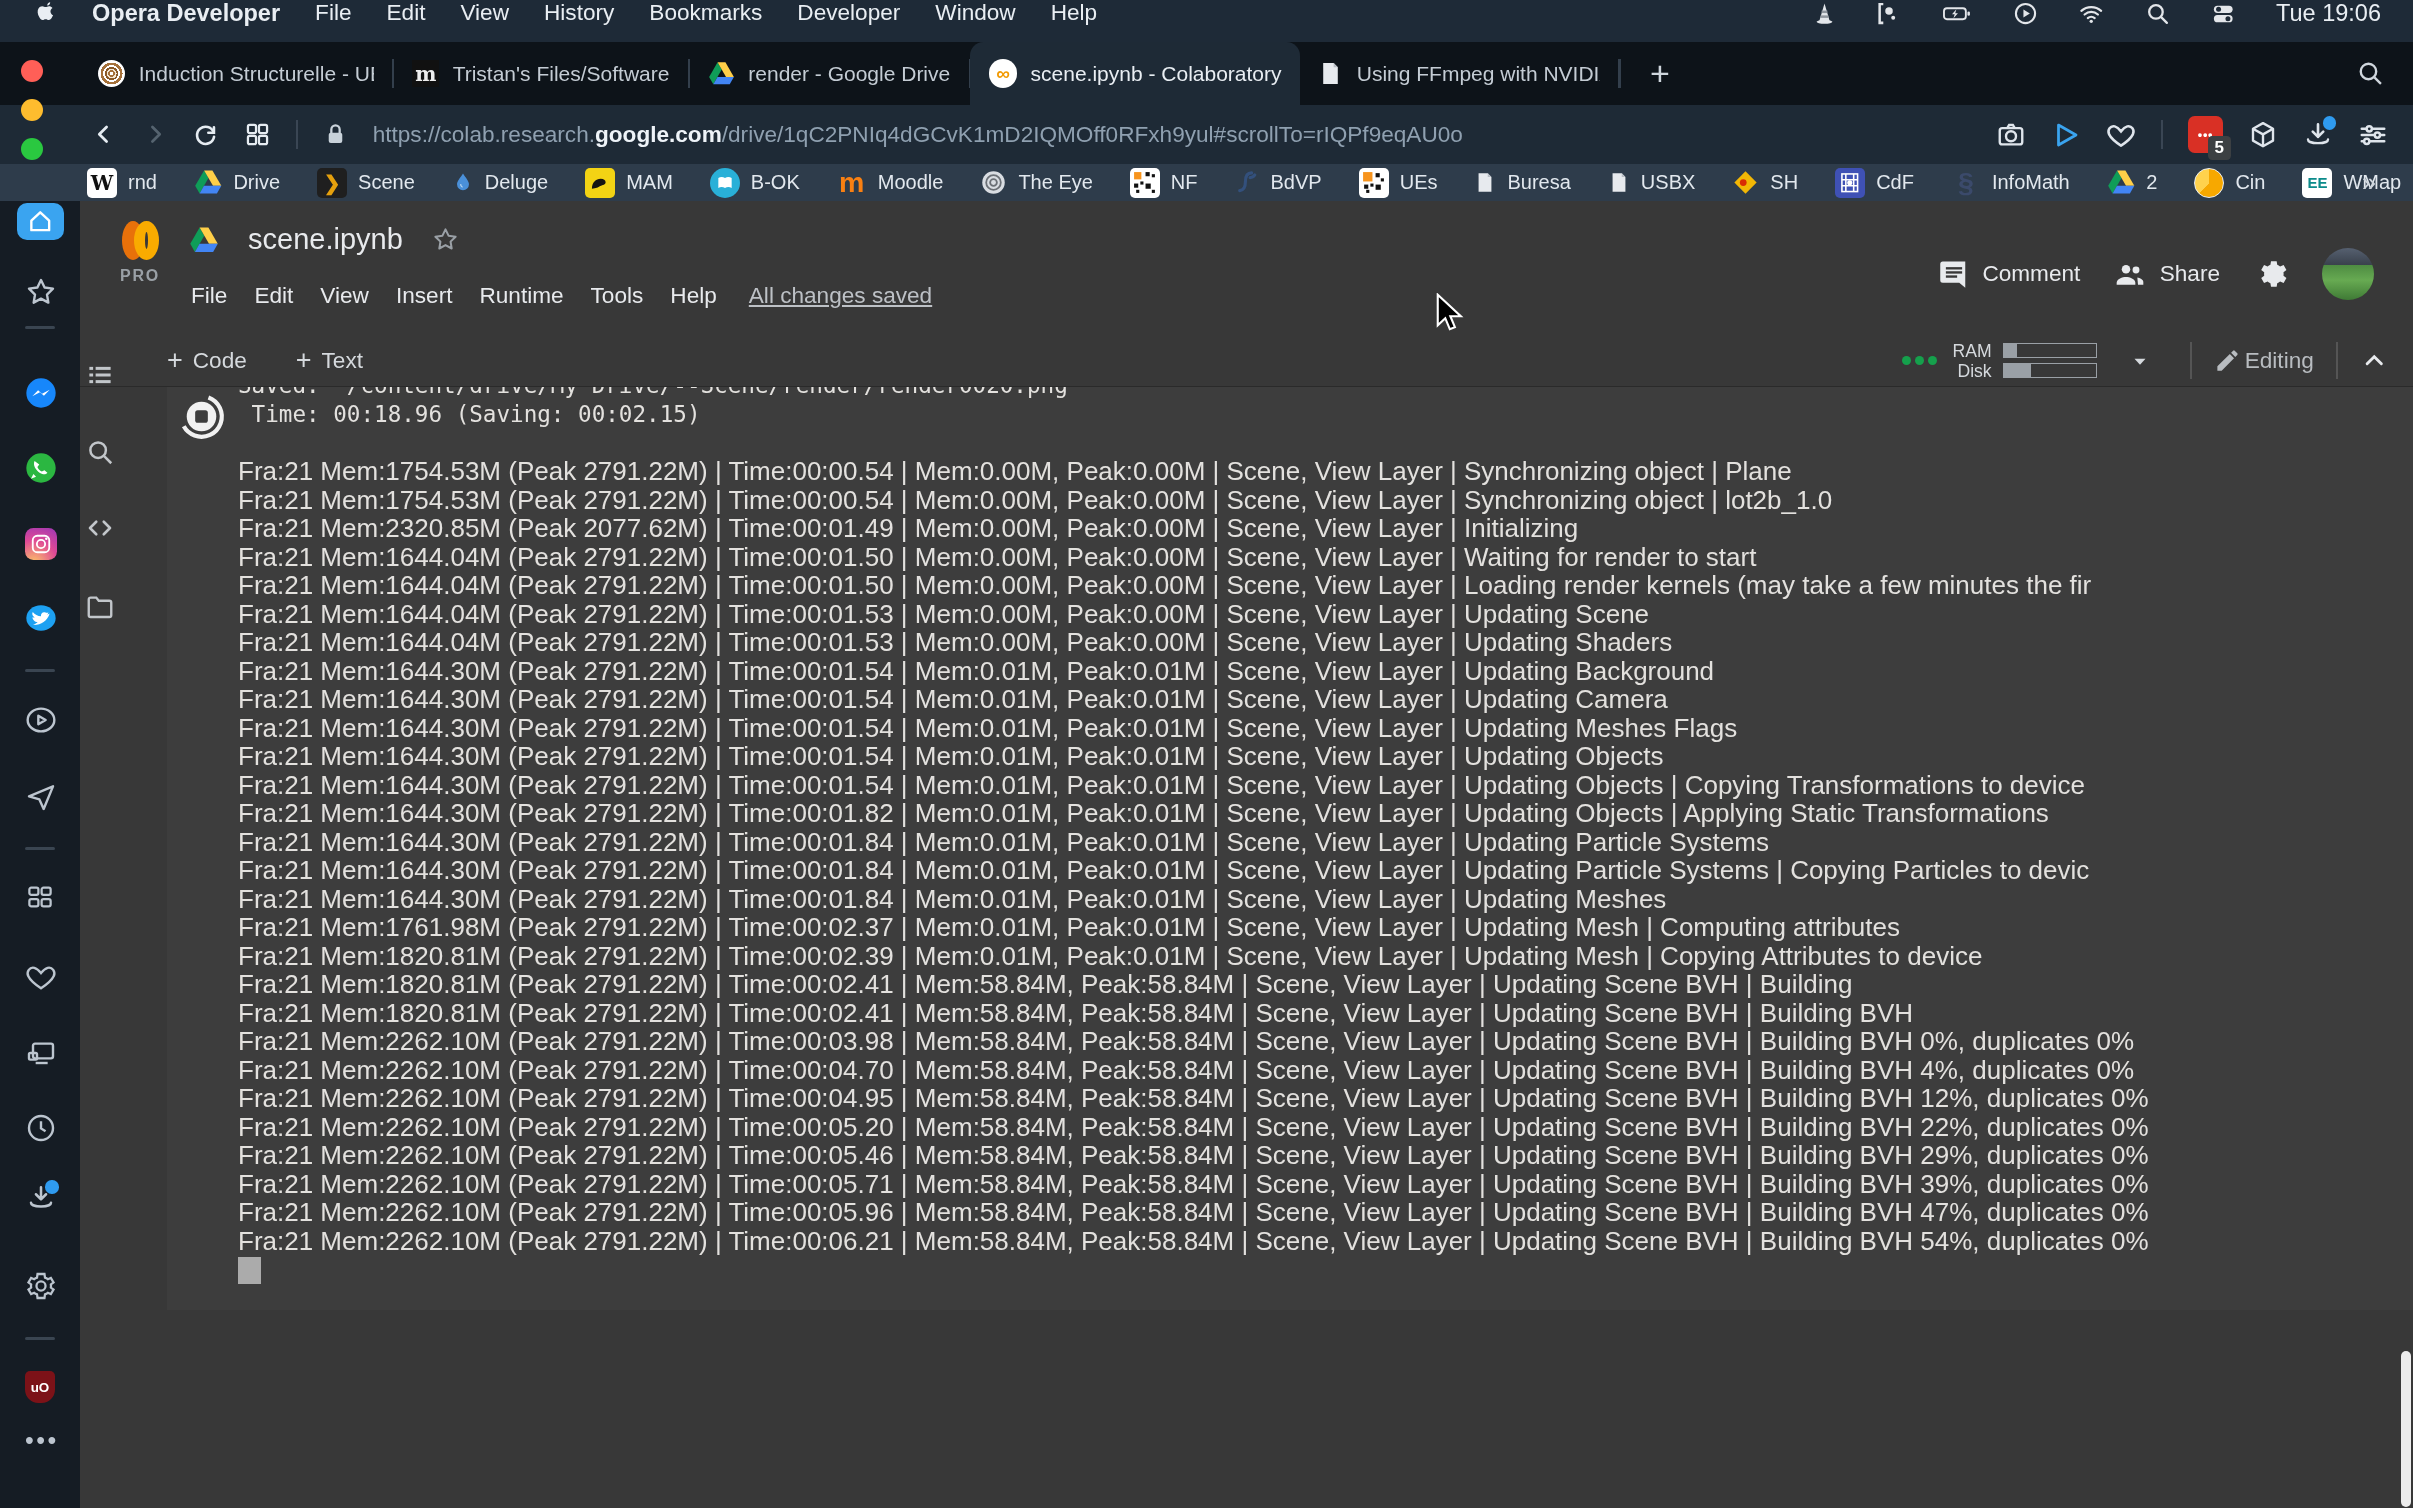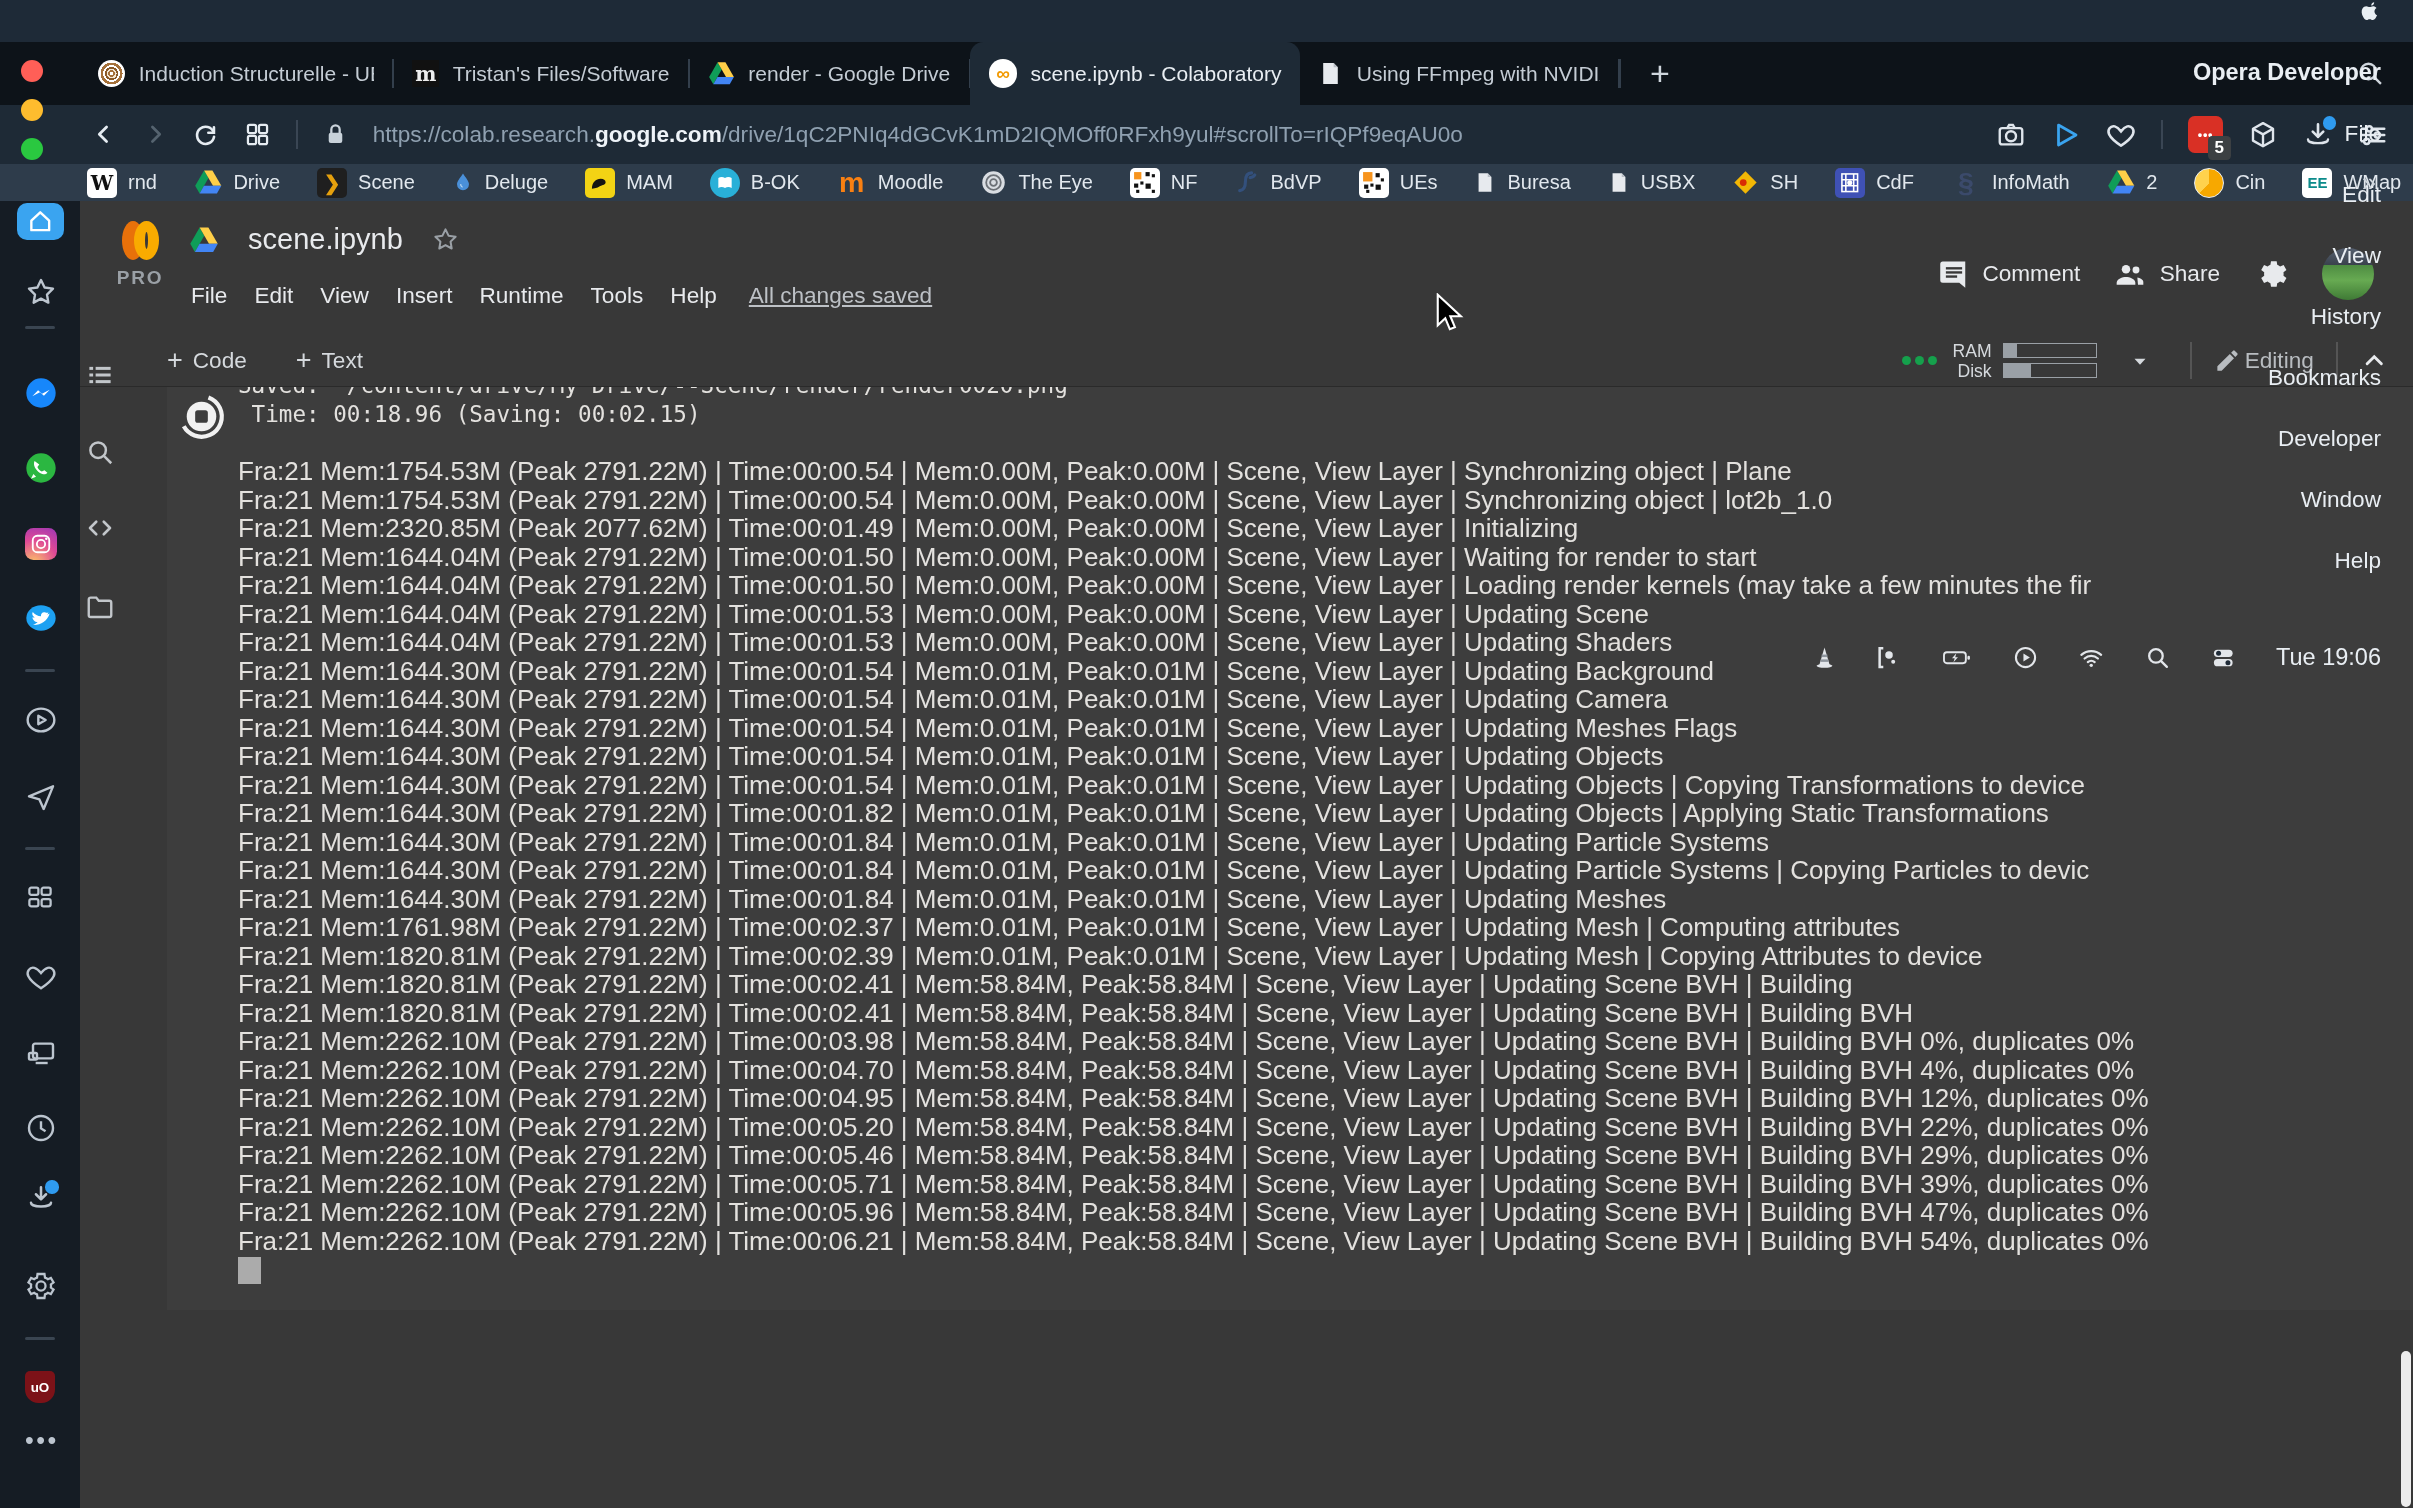--- a/index.html
+++ b/index.html
@@ -3,22 +3,22 @@
 <meta charset="utf-8">
 <style>
   * { margin:0; padding:0; box-sizing:border-box; }
   html,body { width:2413px; height:1508px; overflow:hidden; background:#383838;
     font-family:"Liberation Sans", sans-serif; }
   .ic { display:inline-flex; align-items:center; justify-content:center; flex:none; }
   svg { display:block; }
 
   
   .menubar { position:absolute; left:0; top:0; width:2413px; height:42px;
-    background:#1e2a37; display:flex; align-items:flex-end; color:#e9eef3;
-    font-size:22.6px; padding:0 32px 0 37px; gap:35px; z-index:50;flex-direction:column; }
+    background:#1e2a37; display:flex; align-items:flex-start; color:#e9eef3;
+    font-size:22.6px; padding:0 32px 0 37px; gap:35px; z-index:50; }
   .menubar .appname { font-weight:bold; font-size:23.5px; }
   .menubar .spacer { flex:1; }
   .menubar .right { display:flex; align-items:center; gap:39px; }
   .clock { font-size:23.5px; }
 
   
   .tabbar { position:absolute; left:0; top:42px; width:2413px; height:63px;
     background:#0d1319; display:flex; align-items:center; padding-left:80px; z-index:40;}
   .tab { height:63px; display:flex; align-items:center; gap:13.4px; padding:0 18.4px;
     color:#c4ccd4; font-size:21px; }
@@ -67,21 +67,21 @@
     border-radius:5px 5px 13.4px 13.4px; }
   .sbdots { color:#bcc5cf; font-size:25px; letter-spacing:2.5px; }
 
   
   .colab { position:absolute; left:80px; top:201px; width:2333px; height:1307px;
     background:#383838; color:#e8eaed; }
   .co-logo { position:absolute; left:20px; top:20px; width:80px; text-align:center; }
   .rings { display:flex; justify-content:center; }
   .ring { width:25px; height:39px; border:11.7px solid #f9ab00; border-radius:50%; }
   .ring.l { border-color:#e8710a; margin-right:-10px; width:22px; }
-  .pro { color:#9aa0a6; font-weight:bold; font-size:19px; letter-spacing:1.7px; margin-top:6.7px; }
+  .pro { color:#9aa0a6; font-weight:bold; font-size:16px; letter-spacing:1.7px; margin-top:6.7px; }
   .titlerow { position:absolute; left:109px; top:22px; display:flex; align-items:center; gap:29px; }
   .nbtitle { font-size:29px; color:#e8eaed; }
   .menurow { position:absolute; left:111px; top:82px; display:flex; align-items:center;
     gap:27px; font-size:22.6px; color:#e8eaed; }
   .autosave { color:#bdc1c6; text-decoration:underline; margin-left:5px; }
   .headright { position:absolute; right:39px; top:47px; display:flex; align-items:center; gap:34px; }
   .hbtn { display:flex; align-items:center; gap:13.4px; font-size:22.6px; color:#e8eaed; }
   .avatar { width:52px; height:52px; border-radius:50%;
     background:linear-gradient(180deg,#566070 0%,#3a424d 32%,#4e8c42 33%,#67aa52 62%,#3f7a35 100%); }
 

